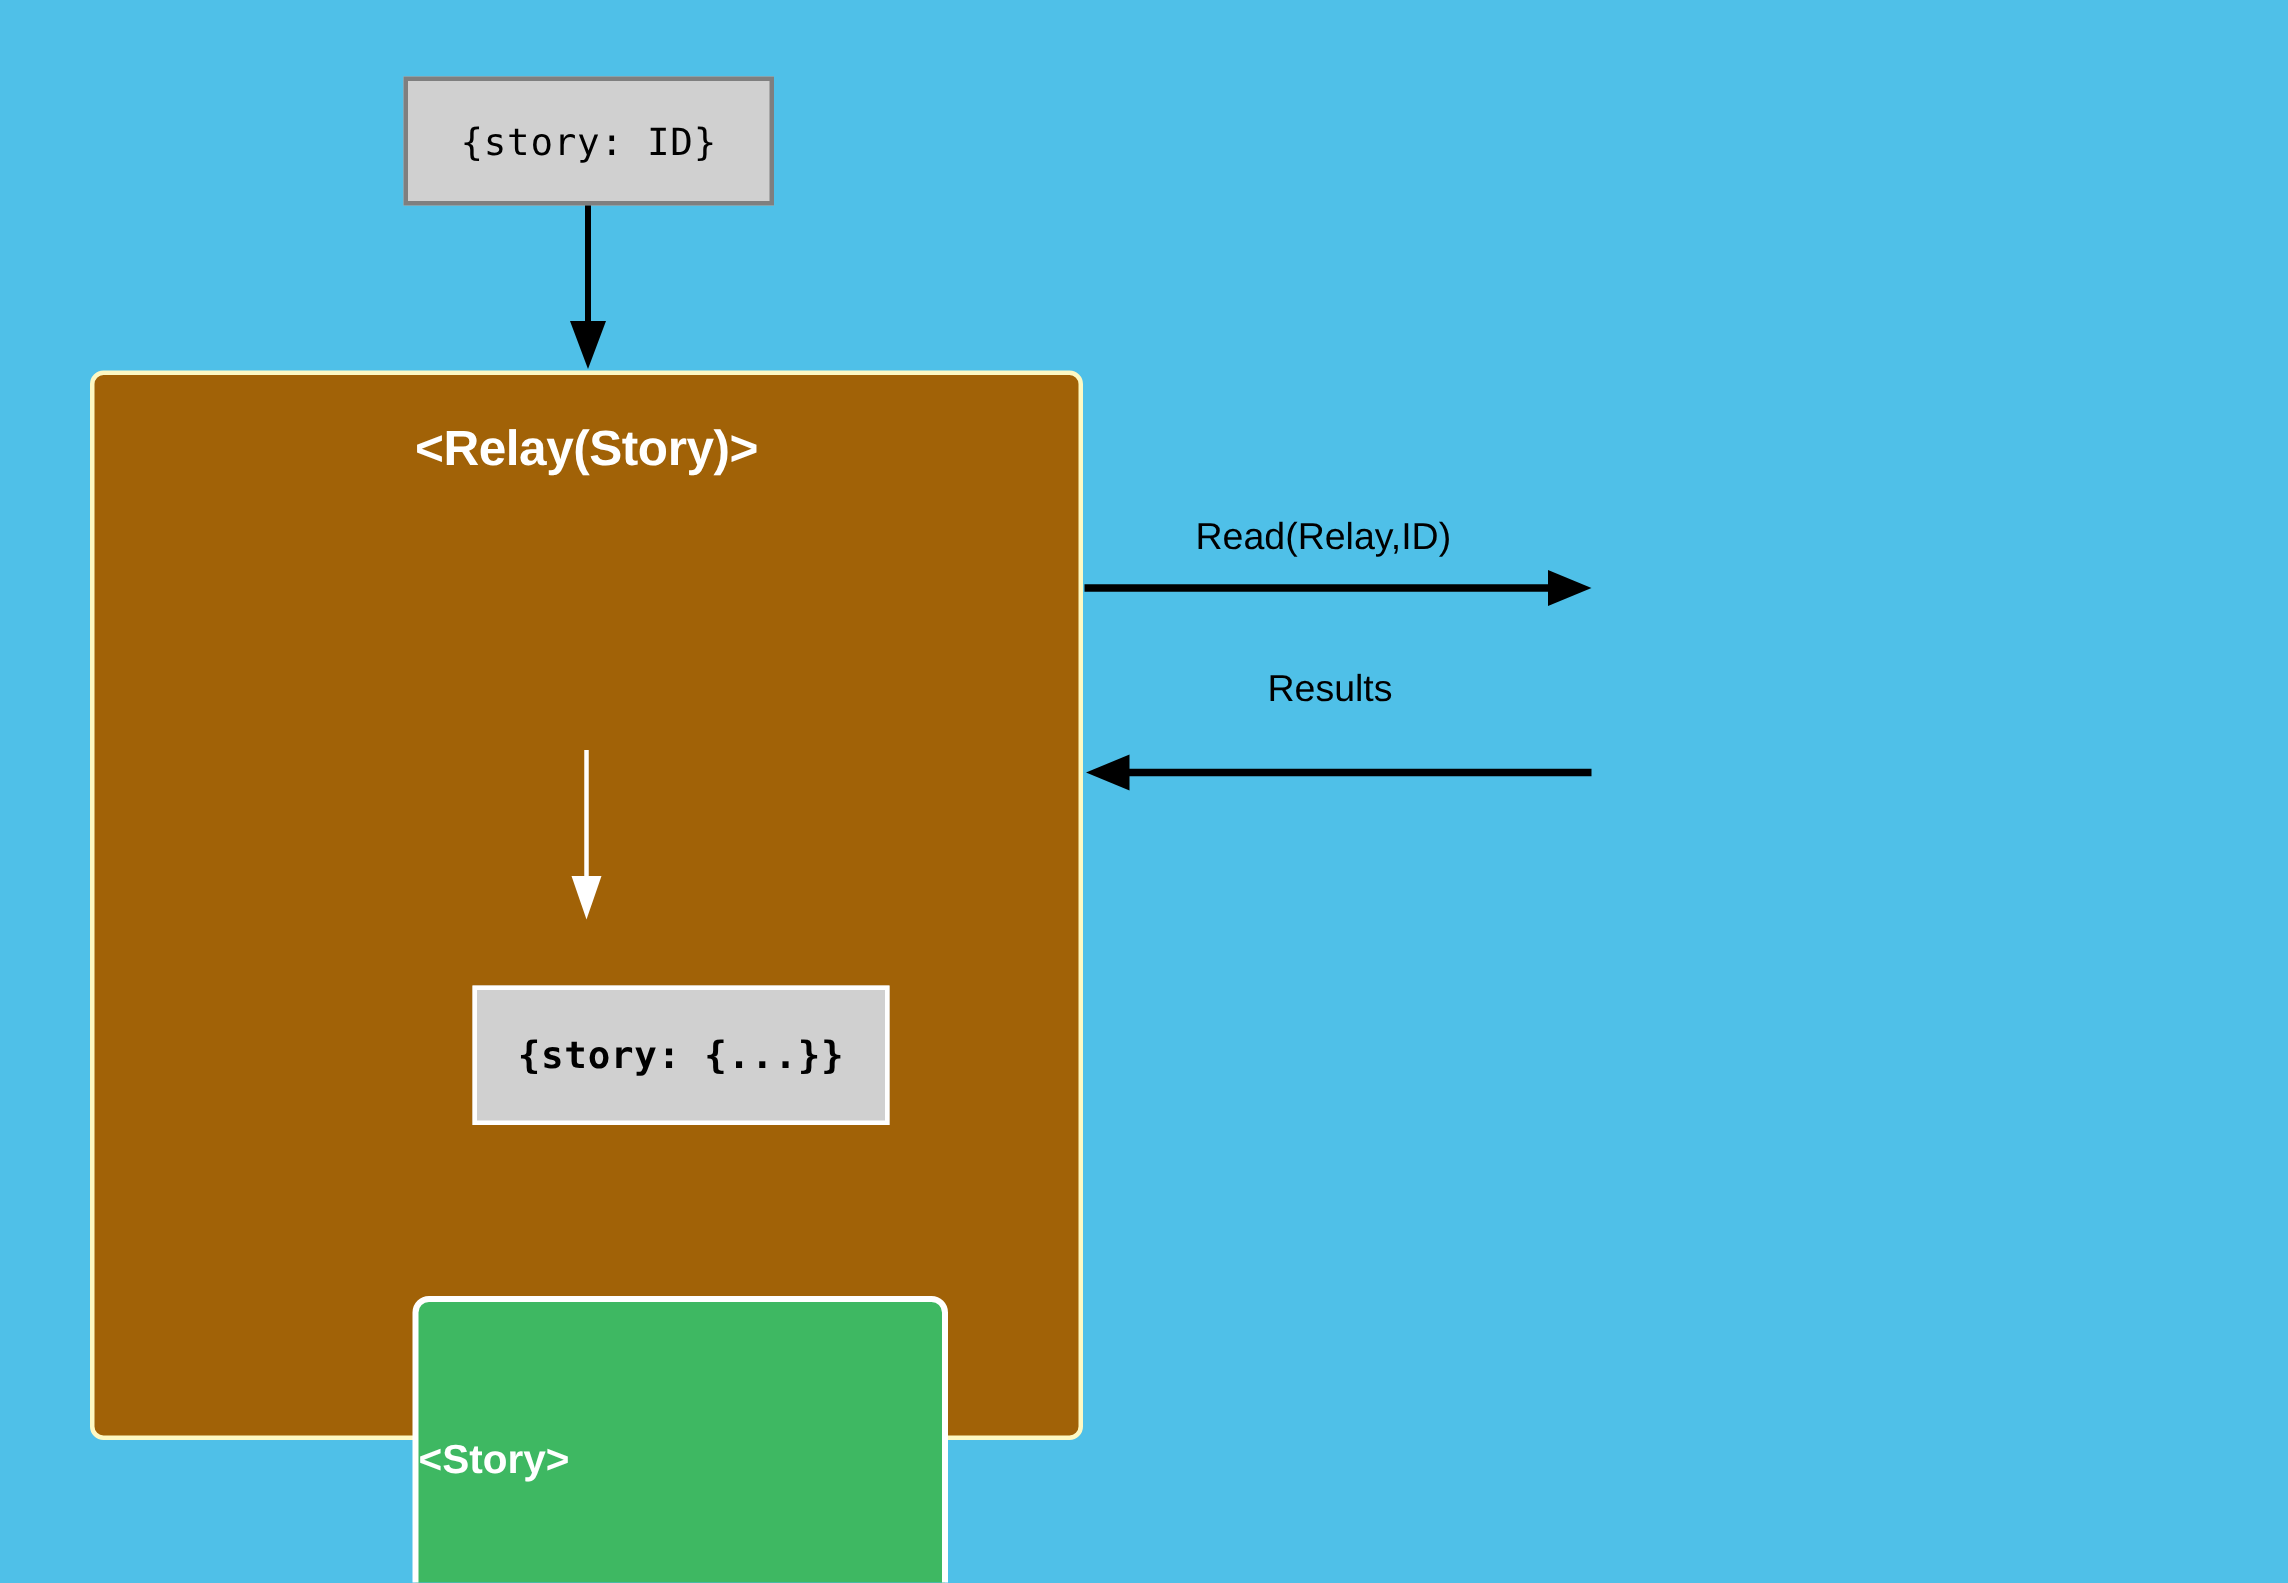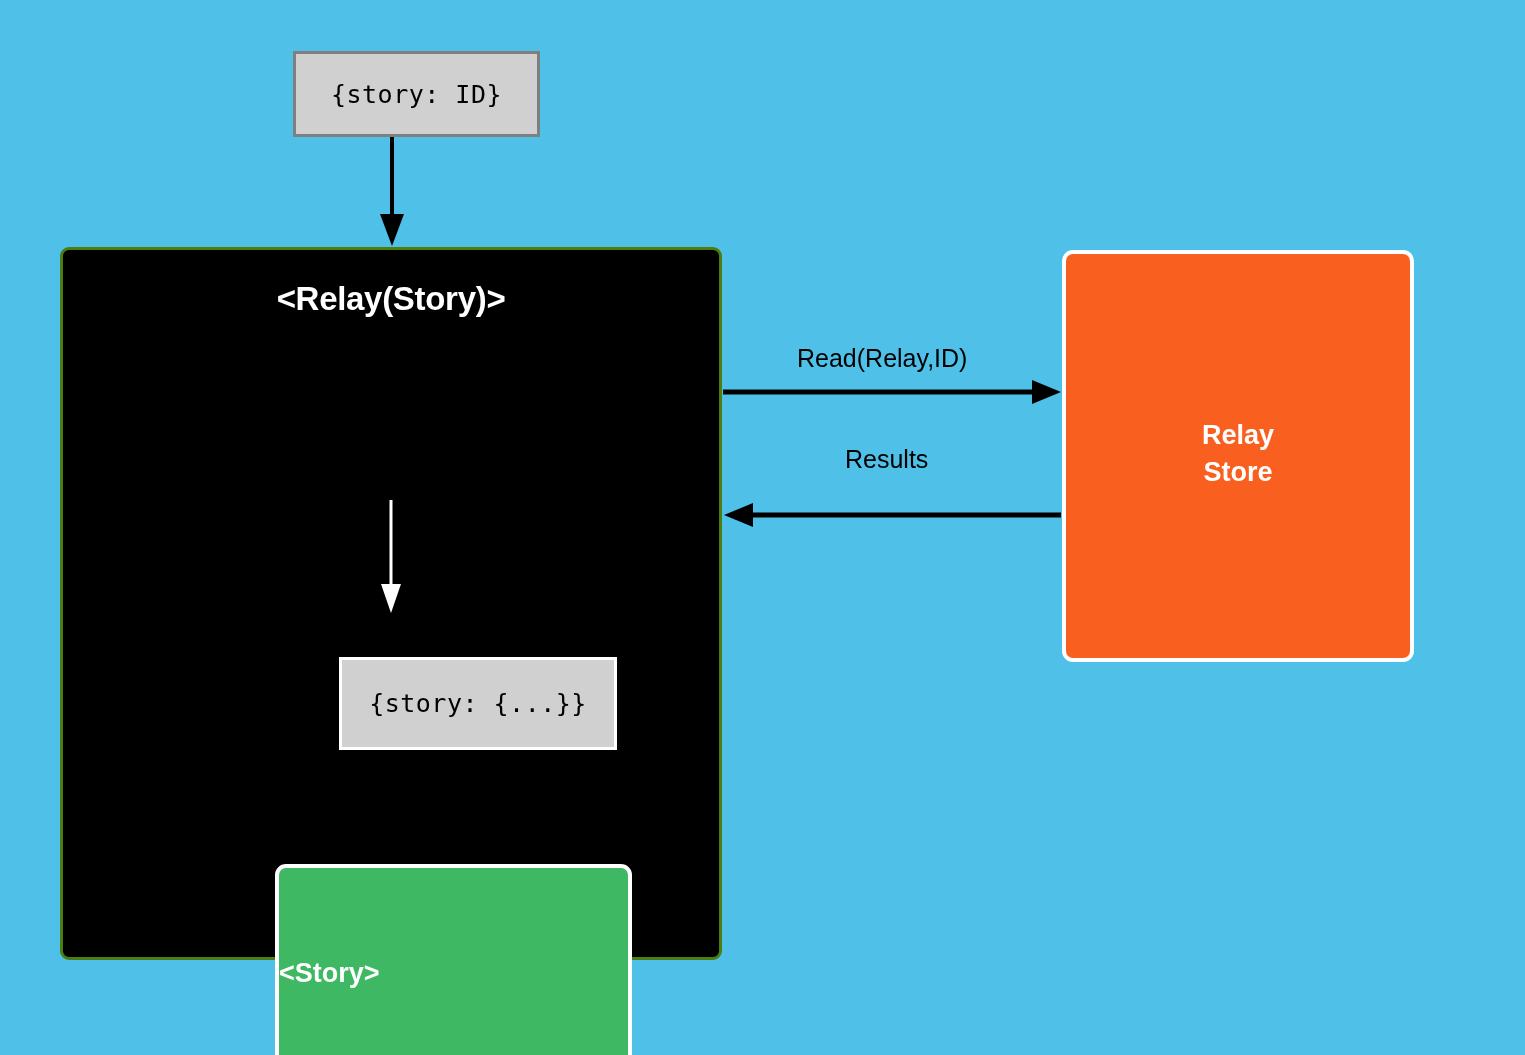--- a/index.html
+++ b/index.html
@@ -20,22 +20,22 @@
     background: #4FC0E8;
   }
 
   
   .relay-panel {
     position: absolute;
     left: 60px;
     top: 247px;
     width: 662px;
     height: 713px;
-    background: #000000;
-    border: 3px solid #4d7c0f;
+    background: #a16207;
+    border: 3px solid #fef9c3;
     border-radius: 9px;
     box-sizing: border-box;
   }
   .relay-panel-title {
     position: absolute;
     left: 0;
     top: 30px;
     width: 100%;
     text-align: center;
     color: #FFFFFF;
@@ -49,21 +49,20 @@
     position: absolute;
     background: #D0D0D0;
     box-sizing: border-box;
     display: flex;
     align-items: center;
     justify-content: center;
     font-family: "DejaVu Sans Mono", "Liberation Mono", monospace;
     color: #000000;
     font-size: 25px;
     letter-spacing: 0.5px;
-    margin-left: 24px;
   }
   .prop-box-outer {
     left: 269px;
     top: 51px;
     width: 247px;
     height: 86px;
     border: 3px solid #7F7F7F;
   }
   .prop-box-inner {
     left: 252px;
@@ -152,33 +151,29 @@
 
 <div id="canvas">
 
   <div class="prop-box prop-box-outer">
     <span>{story: ID}</span>
   </div>
 
   <div class="relay-panel">
     <div class="relay-panel-title">&lt;Relay(Story)&gt;</div>
 
-    <div class="prop-box prop-box-inner" style="position:absolute;">
+    <div class="prop-box prop-box-inner" style="position:absolute;font-weight:bold;">
       <span>{story: {...}}</span>
     </div>
 
     <div class="story-box">
       <div class="story-box-label">&lt;Story&gt;</div>
     </div>
   </div>
 
-  <div class="store-box">
-    <div class="store-box-label">Relay
-Store</div>
-  </div>
 
   <div class="edge-label edge-label-read">Read(Relay,ID)</div>
   <div class="edge-label edge-label-results">Results</div>
 
   <svg id="arrow-layer" viewBox="0 0 1525 1055" width="1525" height="1055">
 
     <g>
       <line x1="392" y1="137" x2="392" y2="228" stroke="#000000" stroke-width="4"></line>
       <polygon points="392,246 380,214 404,214" fill="#000000"></polygon>
     </g>

